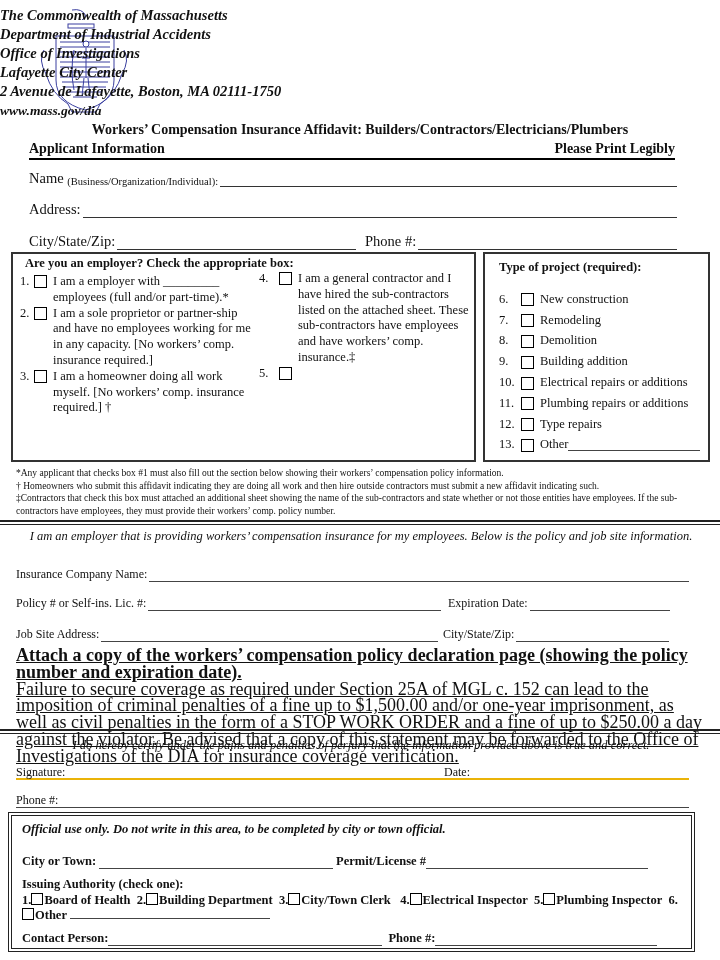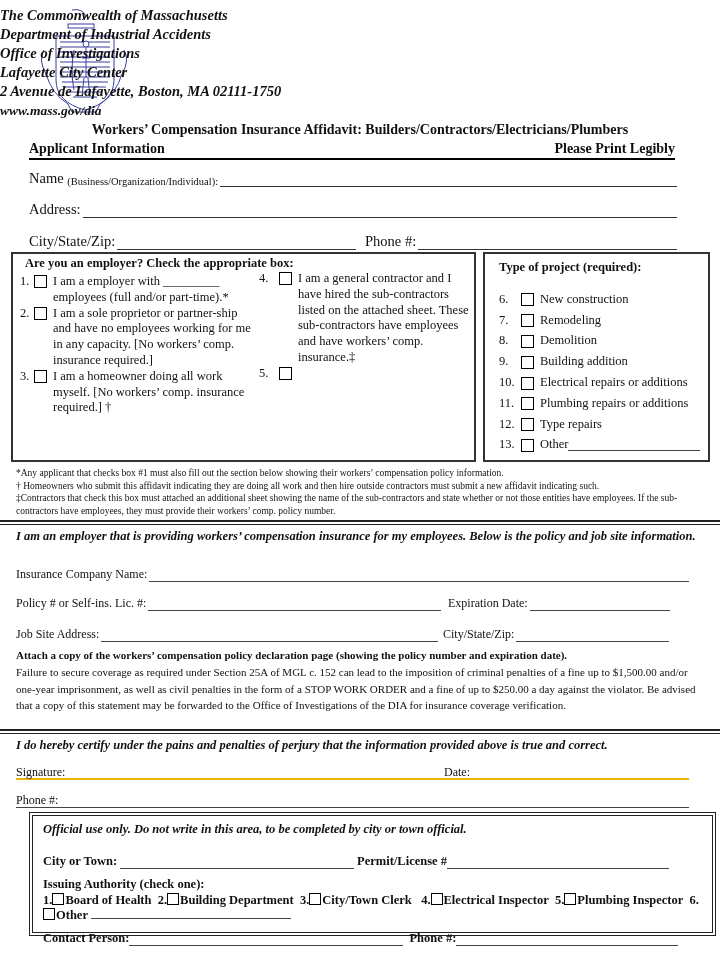--- a/index.html
+++ b/index.html
@@ -16,26 +16,26 @@
   .box { border: 2px solid #333; }
   .q-title { font-weight: bold; font-size: 12.5px; }
   .opt { display: flex; font-size: 12.5px; line-height: 15.8px; }
   .opt .num { width: 14px; flex: none; }
   .cb { display: inline-block; width: 13px; height: 13px; border: 1px solid #000; flex: none; margin: 1px 6px 0 0; }
   .opt .txt { flex: 1; }
   .proj-item { display: flex; align-items: center; font-size: 12.5px; height: 20.8px; }
   .proj-item .num { width: 22px; }
   .foot { left: 16px; width: 690px; font-size: 9.5px; line-height: 12.5px; }
   .dbl { left: 0; width: 720px; height: 5px; border-top: 2px solid #222; border-bottom: 1px solid #222; }
-  .ital-b { font-style: italic; font-weight: bold; font-size: 12.5px; line-height: 16px; }
+  .ital-b { font-style: italic; font-weight: normal; font-size: 12.5px; line-height: 16px; text-align: center; }
   .f12 { font-size: 12px; }
   .fld12 { font-size: 12px; display: flex; align-items: flex-end; }
   .fld12 .line { border-bottom: 1px solid #444; height: 12px; margin-left: 2px; }
-  .para { font-size: 11px; line-height: 16.8px; }
-  .official { left: 29px; top: 812px; width: 687px; height: 124px; border: 4px double #222; }
+  .para { font-size: 18px; line-height: 16.8px; text-decoration: underline; }
+  .official { left: 8px; top: 812px; width: 687px; height: 140px; border: 4px double #222; }
   .off-in { padding: 6px 10px; font-size: 12.5px; font-weight: bold; }
   .off-cb { display: inline-block; width: 12px; height: 12px; border: 1px solid #000; vertical-align: -1px; margin-right: 1px; }
 </style>
 </head>
 <body>
 
 <div class="abs seal">
   <svg width="92" height="112" viewBox="0 0 92 112">
     <g stroke="#3a3fa0" fill="none" stroke-width="1">
       <path d="M34 4 q10 -2 14 6 l-4 4"></path>

